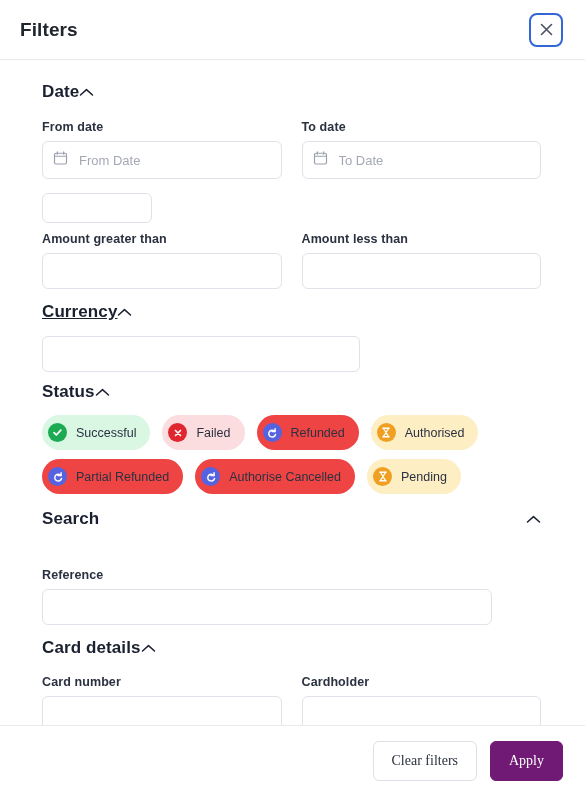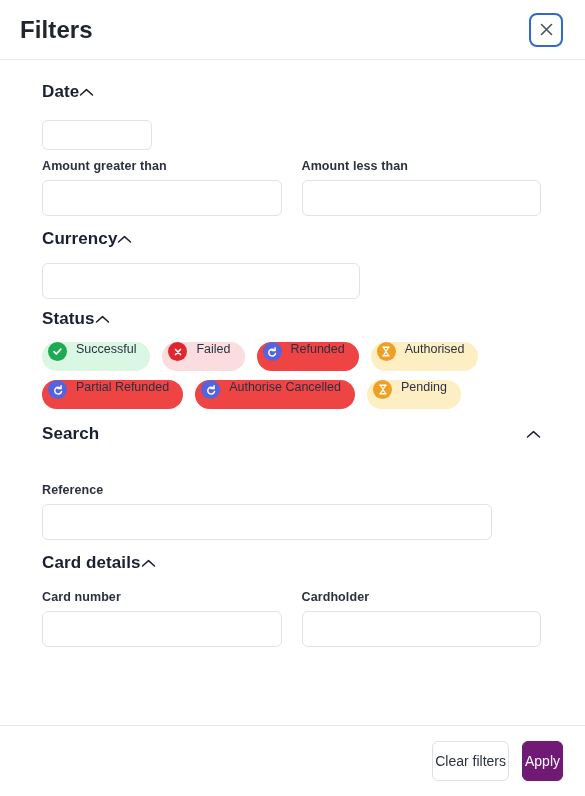--- a/index.html
+++ b/index.html
@@ -13,21 +13,21 @@
   .panel { position: relative; width: 585px; height: 796px; display: flex; flex-direction: column; }
 
   
   .header {
     height: 60px; flex: 0 0 60px;
     display: flex; align-items: center; justify-content: space-between;
     padding: 0 22px 0 20px;
     border-bottom: 1px solid #e8eaee;
     background: #fff;
   }
-  .header-title { font-size: 24px; font-weight: 600; color: #21252e; letter-spacing: .1px; }
+  .header-title { font-size: 19px; font-weight: 600; color: #21252e; letter-spacing: .1px; }
   .close-btn {
     width: 34px; height: 34px; border: 2px solid #3066d6; border-radius: 8px;
     background: #fff; display: flex; align-items: center; justify-content: center;
     cursor: pointer;
   }
   .close-btn svg { display: block; }
 
   
   .body {
     flex: 1 1 auto; padding: 22px 44px 0 42px; overflow: hidden;
@@ -59,22 +59,22 @@
     position: absolute; left: 11px; top: 50%; transform: translateY(-50%);
     pointer-events: none; display: block;
   }
   .date-wrap .txt-input { padding-left: 36px; height: 38px; }
 
   .mini-input { width: 110px; height: 30px; }
 
   
   .chips { display: flex; flex-wrap: wrap; gap: 9px 12px; }
   .chip {
-    display: inline-flex; gap: 9px;
-    height: 29px; padding: 0 14px 0 6px;
+    display: inline-flex; align-items: center; gap: 9px;
+    height: 35px; padding: 0 14px 0 6px;
     border-radius: 999px; font-size: 12.5px; color: #2b3141;
     cursor: pointer; white-space: nowrap;
   }
   .chip .ic { width: 19px; height: 19px; border-radius: 50%; display: flex; align-items: center; justify-content: center; flex: 0 0 19px; }
   .chip-success { background: #d9f7e3; }
   .chip-success .ic { background: #1cab52; }
   .chip-failed  { background: #fbdde0; }
   .chip-failed  .ic { background: #e0262f; }
   .chip-refund  { background: #ef4444; }
   .chip-refund  .ic { background: #5563e0; }
@@ -83,22 +83,22 @@
 
   
   .footer {
     flex: 0 0 71px; height: 71px;
     border-top: 1px solid #e8eaee;
     display: flex; align-items: center; justify-content: flex-end;
     gap: 13px; padding: 0 22px;
     background: #fff;
   }
   .btn {
-    font-family: Liberation Sans, sans-serif; font-size: 14px; cursor: pointer;
-    border-radius: 6px; height: 40px; padding: 0 2px;
+    font-family: Liberation Serif, serif; font-size: 14px; cursor: pointer;
+    border-radius: 6px; height: 40px; padding: 0 18px;
   }
   .btn-ghost { background: #fff; border: 1px solid #dcdfe5; color: #2b3141; }
   .btn-primary { background: #701a75; border: 1px solid #701a75; color: #fff; }
 </style>
 </head>
 <body>
 
 <div class="panel">
 
   <div class="header">
@@ -117,38 +117,66 @@
     
     <div class="section-head" style="margin-bottom:18px;">
       <span>Date</span>
       <span class="chev">
         <svg width="15" height="9" viewBox="0 0 15 9">
             <path d="M1.5 7 L7.5 1.6 L13.5 7" fill="none" stroke="#1b2030" stroke-width="1.5" stroke-linecap="round" stroke-linejoin="round"></path>
           </svg>
       </span>
     </div>
 
+    <div class="row2" style="margin-bottom:14px;">
+      <div class="col">
+        <div class="field-label">From date</div>
+        <div class="date-wrap">
+          <span class="cal">
+            <svg width="15" height="15" viewBox="0 0 16 16">
+              <rect x="1.6" y="2.9" width="12.8" height="11.5" rx="1.6" fill="none" stroke="#9aa0ac" stroke-width="1.25"></rect>
+              <path d="M4.6 1.3 v2.6 M11.4 1.3 v2.6" stroke="#9aa0ac" stroke-width="1.25" stroke-linecap="round"></path>
+              <path d="M1.6 6.1 h12.8" stroke="#9aa0ac" stroke-width="1.15"></path>
+            </svg>
+          </span>
+          <input class="txt-input" value="" placeholder="From Date" style="">
+        </div>
+      </div>
+      <div class="col">
+        <div class="field-label">To date</div>
+        <div class="date-wrap">
+          <span class="cal">
+            <svg width="15" height="15" viewBox="0 0 16 16">
+              <rect x="1.6" y="2.9" width="12.8" height="11.5" rx="1.6" fill="none" stroke="#9aa0ac" stroke-width="1.25"></rect>
+              <path d="M4.6 1.3 v2.6 M11.4 1.3 v2.6" stroke="#9aa0ac" stroke-width="1.25" stroke-linecap="round"></path>
+              <path d="M1.6 6.1 h12.8" stroke="#9aa0ac" stroke-width="1.15"></path>
+            </svg>
+          </span>
+          <input class="txt-input" value="" placeholder="To Date" style="">
+        </div>
+      </div>
+    </div>
 
     <input class="txt-input mini-input" value="" style="margin-bottom: 9px;" placeholder="">
 
     
 
     <div class="row2" style="margin-bottom:13px;">
       <div class="col">
         <div class="field-label">Amount greater than</div>
         <input class="txt-input" value="" placeholder="" style="">
       </div>
       <div class="col">
         <div class="field-label">Amount less than</div>
         <input class="txt-input" value="" placeholder="" style="">
       </div>
     </div>
 
     
-    <div class="section-head" style="margin-bottom:14px;">
+    <div class="section-head" style="margin-bottom:14px;text-decoration:underline;">
       <span>Currency</span>
       <span class="chev">
         <svg width="15" height="9" viewBox="0 0 15 9">
             <path d="M1.5 7 L7.5 1.6 L13.5 7" fill="none" stroke="#1b2030" stroke-width="1.5" stroke-linecap="round" stroke-linejoin="round"></path>
           </svg>
       </span>
     </div>
     <input class="txt-input" value="" style="width: 318px; margin-bottom: 10px;" placeholder="">
 
     

